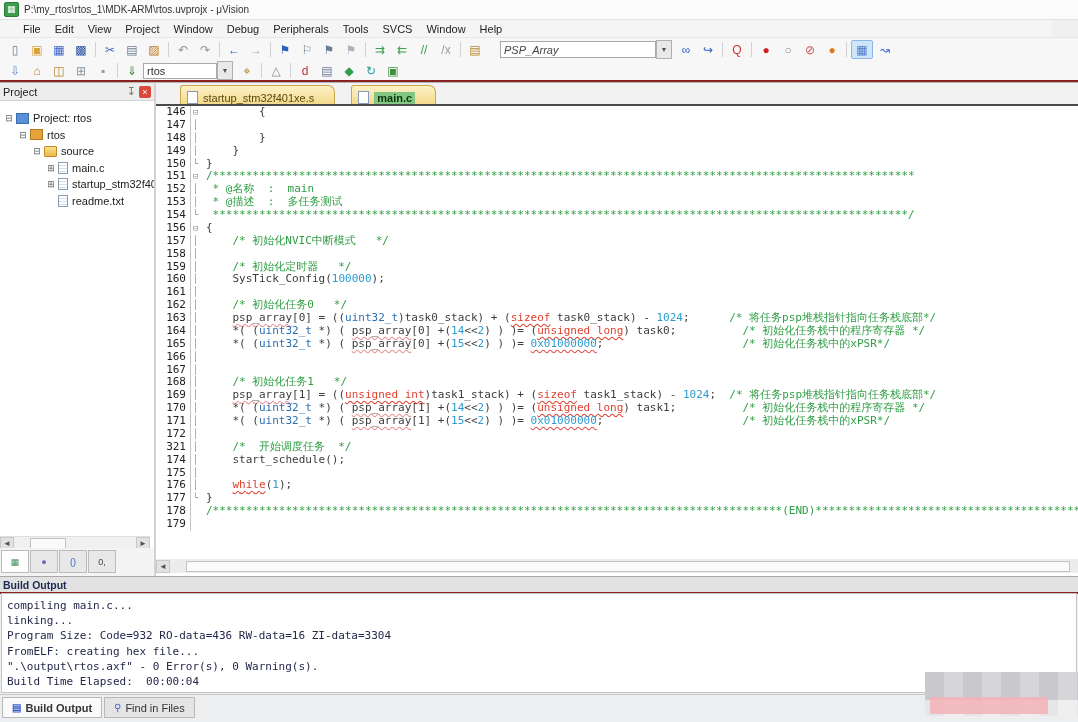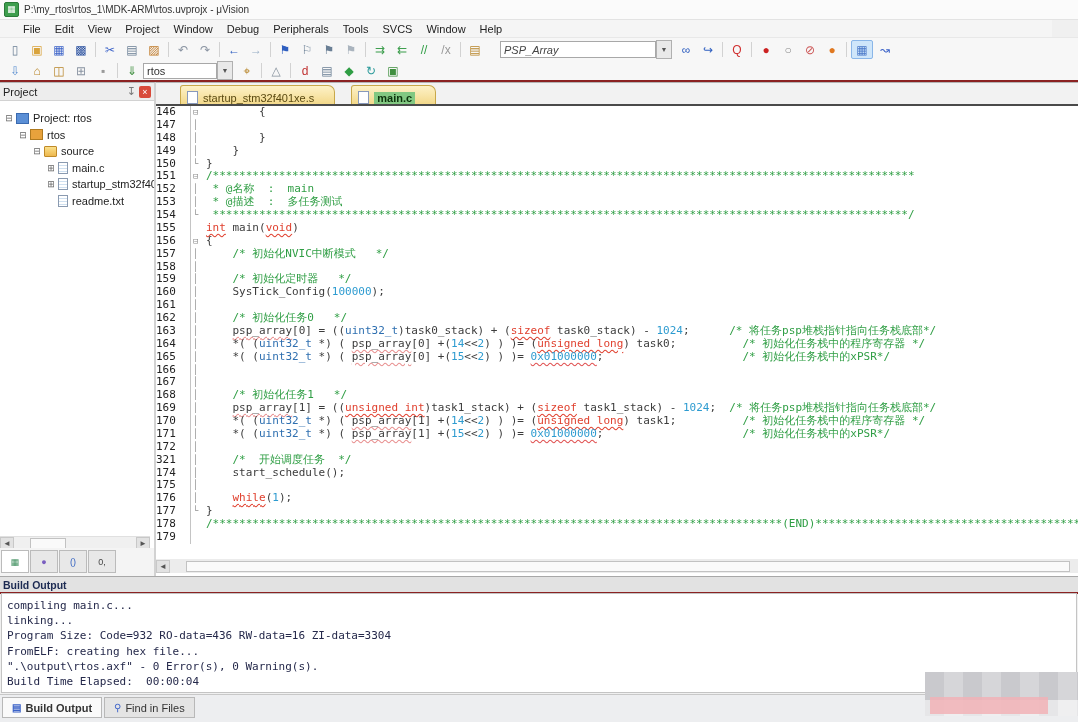--- a/index.html
+++ b/index.html
@@ -61,21 +61,21 @@
   #etabbar{height:21px;background:#f2f2f2;display:flex;align-items:flex-end;padding-left:24px;
            border-bottom:2px solid #4a4a4a}
   .etab{height:18px;display:flex;align-items:flex-end;padding:0 20px 0 6px;margin-right:16px;font-size:11px;
         color:#5a4a12;background:linear-gradient(#fdf2c8,#f3d field98b);background:linear-gradient(#fdf2c8,#f3d98b);
         border:1px solid #c8a84a;border-bottom:none;border-radius:3px 7px 0 0}
   .eicon{width:9px;height:11px;background:#fff;border:1px solid #8899bb;margin-right:5px}
   .etab.active .elabel{background:#82c882;font-weight:bold;color:#0c330c;padding:0 3px}
   #code{position:absolute;top:23px;left:0;width:922px;height:451px;overflow:hidden;
         font-family:"DejaVu Sans Mono",monospace;font-size:11px}
   .ln{display:flex;height:12.88px;line-height:12.9px}
-  .lnum{width:30px;min-width:30px;padding-right:4px;color:#222}
+  .lnum{width:30px;min-width:30px;text-align:right;padding-right:4px;color:#222}
   .lfold{width:13px;min-width:13px;color:#909090;font-size:9px;padding-left:2px;border-left:1px solid #c4c4c4}
   .lcode{white-space:pre}
   .sp{color:#3c3c3c}
   .sc{color:#2f9e44}
   .sk{color:#e0402e;text-decoration-line:underline;text-decoration-style:wavy;text-decoration-color:#e0402e;text-underline-offset:2px}
   .st{color:#2e6fb0}
   .sn{color:#2d9bd0}
   .sne{color:#2d9bd0;text-decoration-line:underline;text-decoration-style:wavy;text-decoration-color:#e05050;text-underline-offset:2px}
   .spe{color:#3c3c3c;text-decoration-line:underline;text-decoration-style:wavy;text-decoration-color:#e89090;text-underline-offset:2px}
   #escroll{position:absolute;left:0;top:476px;width:922px;height:14px;background:#ececec;display:flex;align-items:center}
@@ -396,25 +396,20 @@
         <span class="lnum">153</span>
         <span class="lfold">│</span>
         <span class="lcode"><span class="sc"> * @描述  :  多任务测试</span></span>
       </div>
       <div class="ln">
         <span class="lnum">154</span>
         <span class="lfold">└</span>
         <span class="lcode"><span class="sc"> *********************************************************************************************************/</span></span>
       </div>
       <div class="ln">
-        <span class="lnum">155</span>
-        <span class="lfold"></span>
-        <span class="lcode"><span class="sk">int</span><span class="sp"> main(</span><span class="sk">void</span><span class="sp">)</span></span>
-      </div>
-      <div class="ln">
         <span class="lnum">156</span>
         <span class="lfold">⊟</span>
         <span class="lcode"><span class="sp">{</span></span>
       </div>
       <div class="ln">
         <span class="lnum">157</span>
         <span class="lfold">│</span>
         <span class="lcode"><span class="sp">    </span><span class="sc">/* 初始化NVIC中断模式   */</span></span>
       </div>
       <div class="ln">

